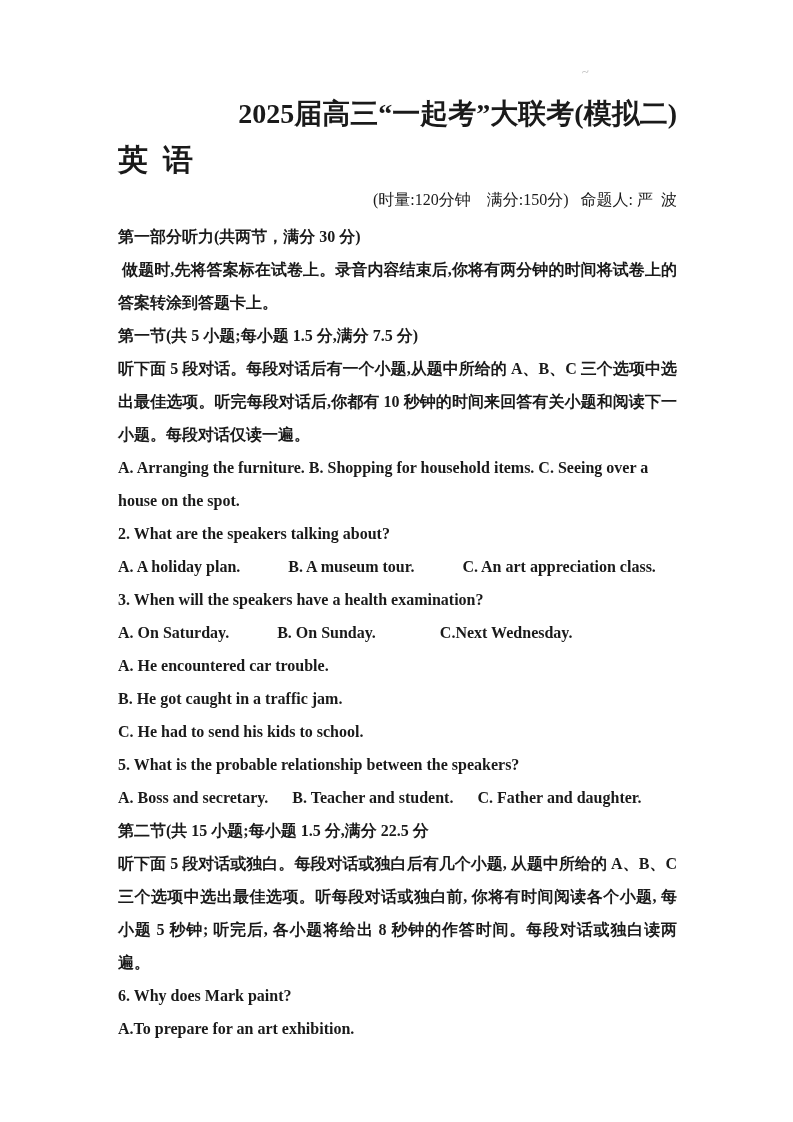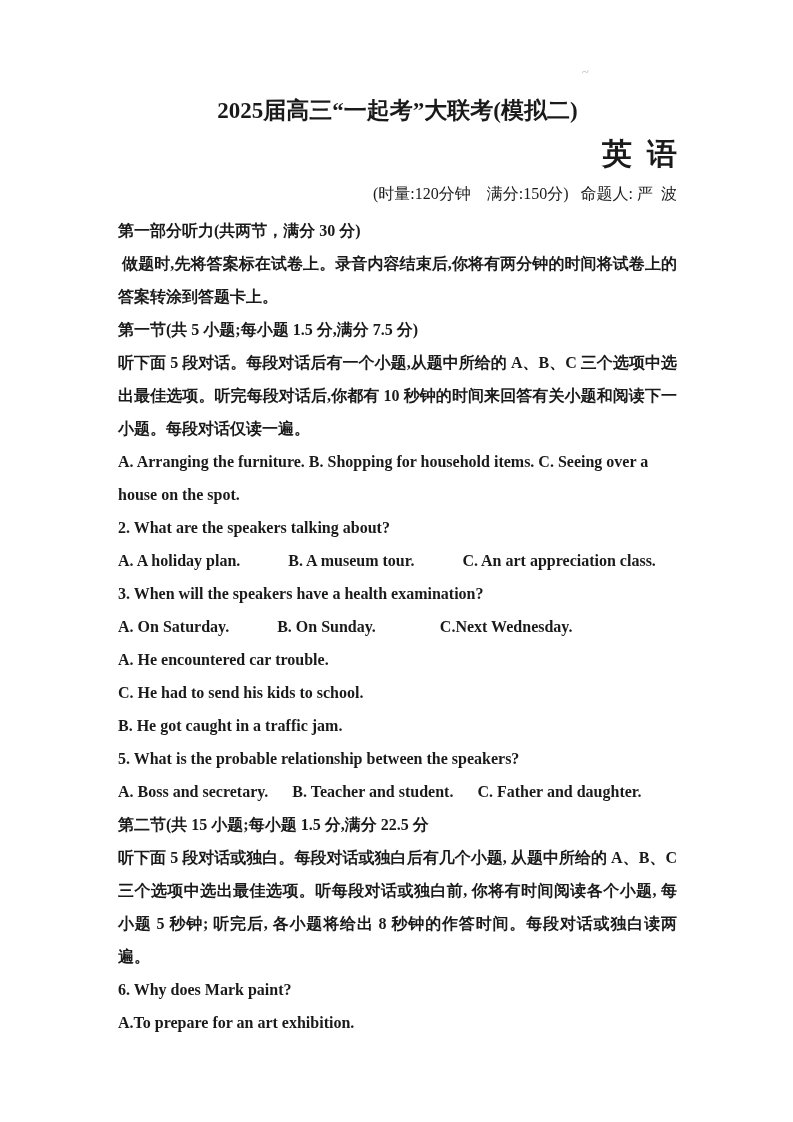--- a/index.html
+++ b/index.html
@@ -25,29 +25,29 @@
     color: #b9b9b9;
     font-size: 13px;
     transform: rotate(-8deg);
     user-select: none;
   }
   .content {
     padding: 96px 116px 0 118px;
     box-sizing: border-box;
   }
   .doc-title {
-    text-align: center;
-    font-size: 23px;
+    text-align: right;
+    font-size: 28px;
     font-weight: bold;
     line-height: 1.3;
     margin: 0 0 10px 0;
     white-space: pre-wrap;
   }
   .doc-subject {
-    text-align: right;
+    text-align: left;
     font-size: 30px;
     font-weight: bold;
     line-height: 1.2;
     margin: 6px 0 10px 0;
     white-space: pre-wrap;
   }
   .doc-meta {
     text-align: right;
     font-size: 16px;
     line-height: 1.5;
@@ -86,22 +86,22 @@
         <p class="line body">第一部分听力(共两节，满分 30 分)</p>
         <p class="line body"> 做题时,先将答案标在试卷上。录音内容结束后,你将有两分钟的时间将试卷上的答案转涂到答题卡上。</p>
         <p class="line body">第一节(共 5 小题;每小题 1.5 分,满分 7.5 分)</p>
         <p class="line body">听下面 5 段对话。每段对话后有一个小题,从题中所给的 A、B、C 三个选项中选出最佳选项。听完每段对话后,你都有 10 秒钟的时间来回答有关小题和阅读下一小题。每段对话仅读一遍。</p>
         <p class="line options">A. Arranging the furniture. B. Shopping for household items. C. Seeing over a house on the spot.</p>
         <p class="line question">2. What are the speakers talking about?</p>
         <p class="line options">A. A holiday plan.            B. A museum tour.            C. An art appreciation class.</p>
         <p class="line question">3. When will the speakers have a health examination?</p>
         <p class="line options">A. On Saturday.            B. On Sunday.                C.Next Wednesday.</p>
         <p class="line options">A. He encountered car trouble.</p>
+        <p class="line options">B. He got caught in a traffic jam.</p>
         <p class="line options">C. He had to send his kids to school.</p>
-        <p class="line options">B. He got caught in a traffic jam.</p>
         <p class="line question">5. What is the probable relationship between the speakers?</p>
         <p class="line options">A. Boss and secretary.      B. Teacher and student.      C. Father and daughter.</p>
         <p class="line body">第二节(共 15 小题;每小题 1.5 分,满分 22.5 分</p>
         <p class="line body">听下面 5 段对话或独白。每段对话或独白后有几个小题, 从题中所给的 A、B、C 三个选项中选出最佳选项。听每段对话或独白前, 你将有时间阅读各个小题, 每小题 5 秒钟; 听完后, 各小题将给出 8 秒钟的作答时间。每段对话或独白读两遍。</p>
         <p class="line question">6. Why does Mark paint?</p>
         <p class="line options">A.To prepare for an art exhibition.</p>
       </div>
   </div>
 </div>
 

